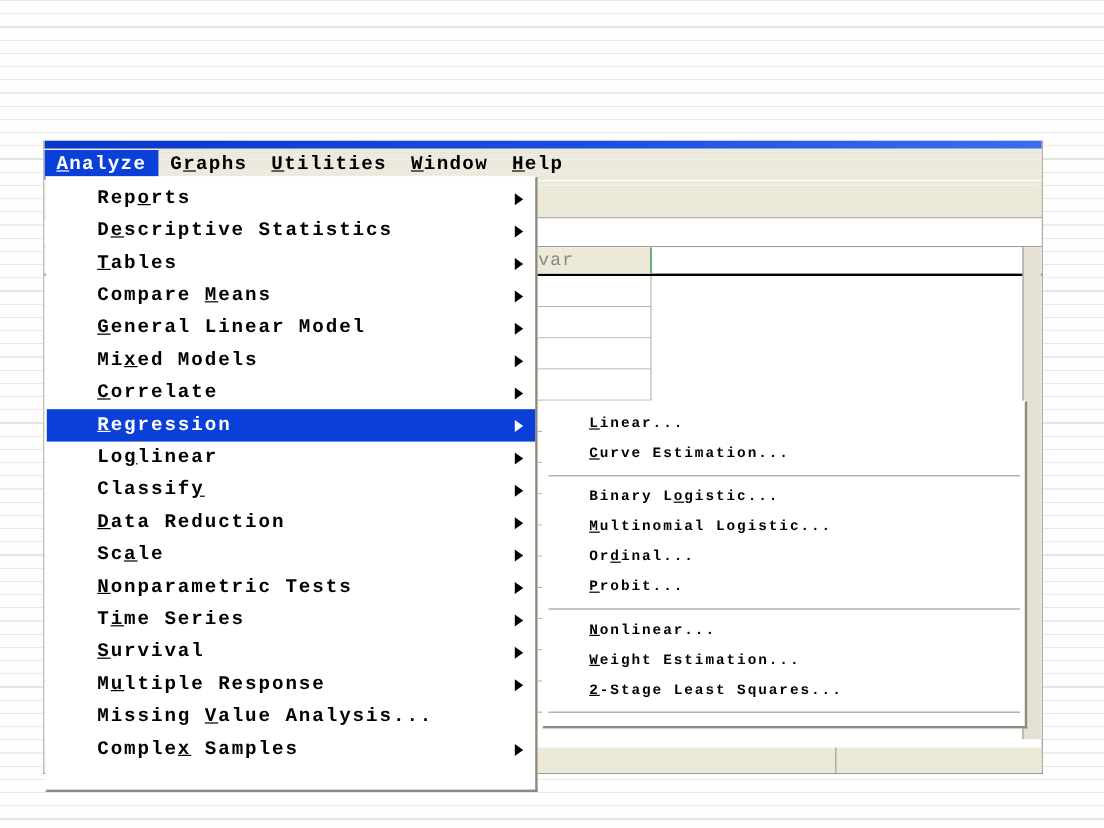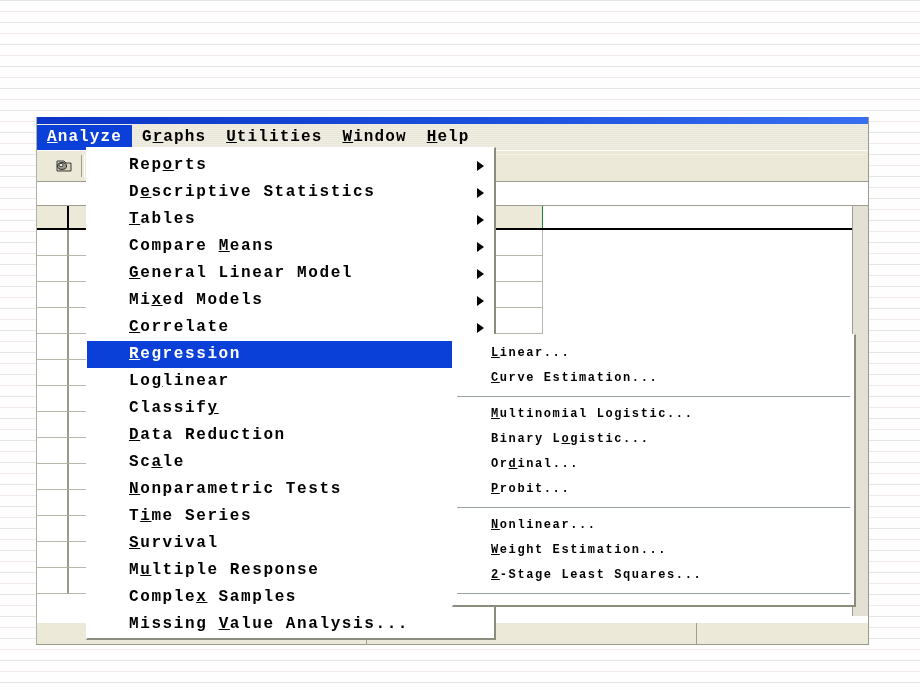--- a/index.html
+++ b/index.html
@@ -220,22 +220,21 @@
     position: absolute;
     left: 38px;
     top: 147px;
     width: 410px;
     background: #ffffff;
     border-top: 1px solid #ffffff;
     border-left: 1px solid #ffffff;
     border-right: 2px solid #8c8c7e;
     border-bottom: 2px solid #8c8c7e;
     box-sizing: border-box;
-    padding: 4px 0 0 0;
-    margin-left: 48px;
+    padding: 4px 0 20px 0;
   }
   .mi {
     position: relative;
     height: 27px;
     line-height: 27px;
     padding-left: 42px;
     padding-right: 10px;
     font-size: 16px;
     letter-spacing: 1.6px;
     color: #000000;
@@ -437,30 +436,30 @@
     <div class="mi"><span><span class="mn">C</span>orrelate</span><span class="arrow"></span></div>
     <div class="mi sel"><span><span class="mn">R</span>egression</span><span class="arrow"></span></div>
     <div class="mi"><span>Lo<span class="mn">g</span>linear</span><span class="arrow"></span></div>
     <div class="mi"><span>Classif<span class="mn">y</span></span><span class="arrow"></span></div>
     <div class="mi"><span><span class="mn">D</span>ata Reduction</span><span class="arrow"></span></div>
     <div class="mi"><span>Sc<span class="mn">a</span>le</span><span class="arrow"></span></div>
     <div class="mi"><span><span class="mn">N</span>onparametric Tests</span><span class="arrow"></span></div>
     <div class="mi"><span>T<span class="mn">i</span>me Series</span><span class="arrow"></span></div>
     <div class="mi"><span><span class="mn">S</span>urvival</span><span class="arrow"></span></div>
     <div class="mi"><span>M<span class="mn">u</span>ltiple Response</span><span class="arrow"></span></div>
+    <div class="mi"><span>Missing <span class="mn">V</span>alue Analysis...</span></div>
     <div class="mi"><span>Comple<span class="mn">x</span> Samples</span><span class="arrow"></span></div>
-    <div class="mi"><span>Missing <span class="mn">V</span>alue Analysis...</span></div>
   </div>
 
 <div id="regression-submenu">
     <div class="sm-item"><span class="mn">L</span>inear...</div>
     <div class="sm-item"><span class="mn">C</span>urve Estimation...</div>
     <div class="sm-sep"></div>
+    <div class="sm-item">Binary L<span class="mn">o</span>gistic...</div>
     <div class="sm-item"><span class="mn">M</span>ultinomial Logistic...</div>
-    <div class="sm-item">Binary L<span class="mn">o</span>gistic...</div>
     <div class="sm-item">Or<span class="mn">d</span>inal...</div>
     <div class="sm-item"><span class="mn">P</span>robit...</div>
     <div class="sm-sep"></div>
     <div class="sm-item"><span class="mn">N</span>onlinear...</div>
     <div class="sm-item"><span class="mn">W</span>eight Estimation...</div>
     <div class="sm-item"><span class="mn">2</span>-Stage Least Squares...</div>
     <div class="sm-sep"></div>
   </div>
 
 </body></html>

